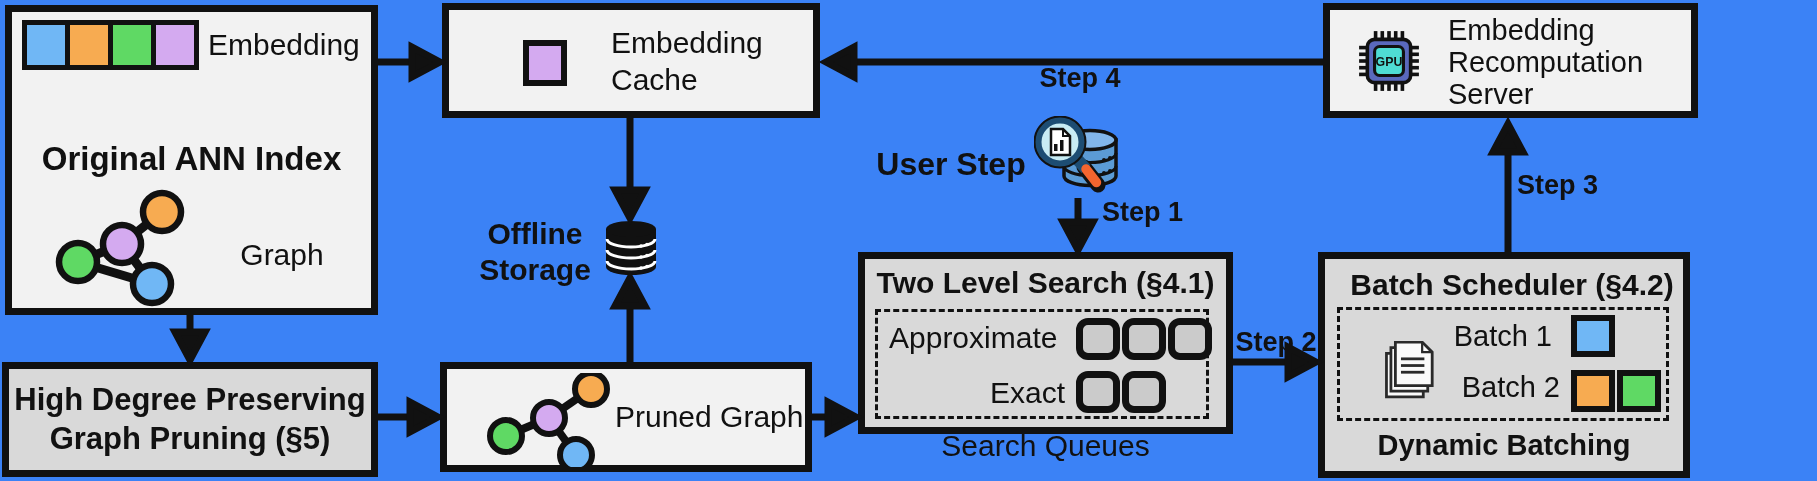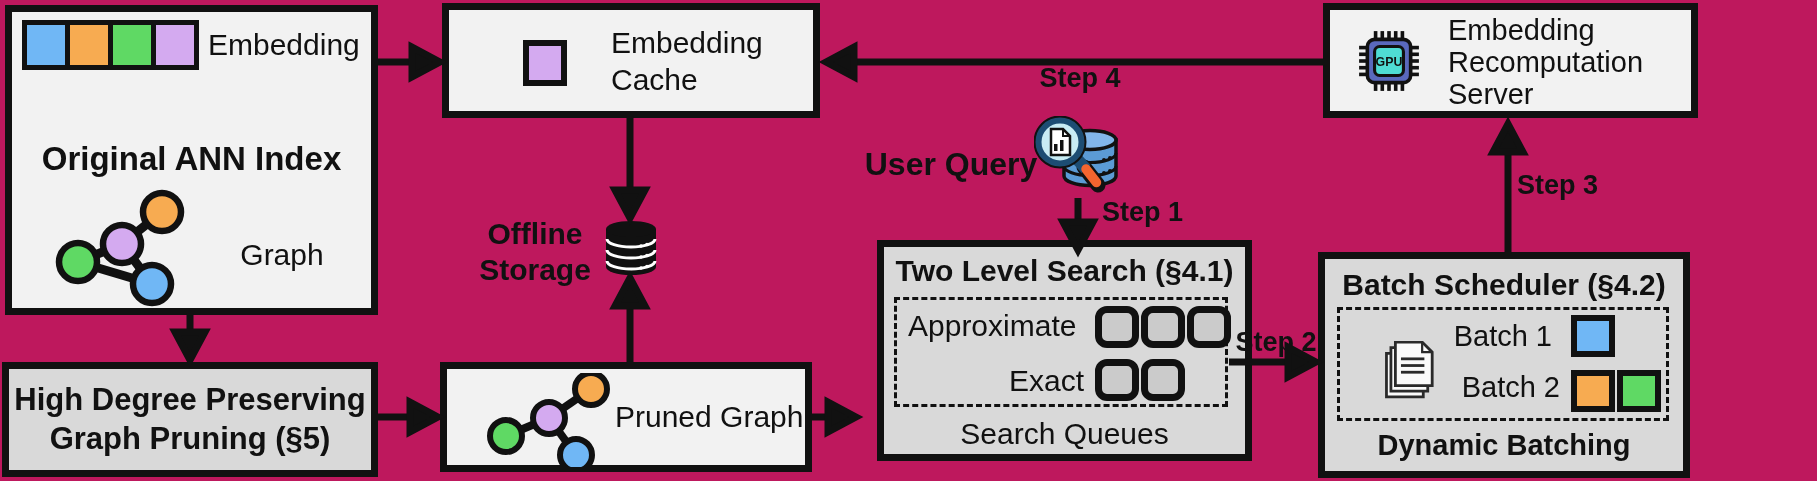--- a/index.html
+++ b/index.html
@@ -1,31 +1,31 @@
 <!DOCTYPE html>
 <html style="--ink: #111111; --box-light: #f2f2f2; --box-dark: #d9d9d9; --queue-fill: #cbcbcb; --node-blue: #70b7f5; --node-orange: #f7ab51; --node-green: #5fd964; --node-purple: #d4aaf0; --gpu-outer: #5a69bd; --gpu-inner: #4fdcd4; --db-blue: #5b9bd5; --db-blue-top: #82b6ea; --lens-fill: #c8ecf4; --lens-rim: #1d4d73; --handle-orange: #f4652f;"><head>
 <meta charset="utf-8">
 <style>
   html,body{margin:0;padding:0;background:#fff;}
   #canvas{
-    position:relative;width:1817px;height:481px;background:#be185d;
+    position:relative;width:1817px;height:481px;background:#3b82f6;
     font-family:"Liberation Sans",sans-serif;color:#111;overflow:hidden;
   }
   .box{position:absolute;border:7px solid var(--ink);box-sizing:border-box;}
   .light{background:var(--box-light);}
   .dark{background:var(--box-dark);}
   .lbl{position:absolute;white-space:nowrap;}
 
   
   #box-ann{left:5px;top:5px;width:373px;height:310px;}
   #box-hd{left:2px;top:362px;width:376px;height:115px;display:flex;flex-direction:column;
           justify-content:center;text-align:center;font-weight:bold;font-size:31px;line-height:1.25;}
   #box-cache{left:442px;top:3px;width:378px;height:115px;}
   #box-pruned{left:440px;top:362px;width:372px;height:110px;}
-  #box-tls{left:858px;top:240px;width:375px;height:221px;margin-left:19px;}
+  #box-tls{left:858px;top:252px;width:375px;height:182px;}
   #box-batch{left:1318px;top:252px;width:372px;height:226px;}
   #box-server{left:1323px;top:3px;width:375px;height:115px;}
 
   
   .emb-strip{position:absolute;left:10px;top:8px;display:inline-flex;gap:5px;background:var(--ink);padding:5px;}
   .emb-cell{width:38px;height:40px;}
   #emb-label{left:196px;top:14px;font-size:30px;line-height:38px;}
   #ann-title{left:0;top:128px;width:100%;text-align:center;font-size:33px;font-weight:bold;}
   #ann-graph{position:absolute;left:30px;top:170px;}
   #graph-label{left:200px;top:226px;width:140px;text-align:center;font-size:30px;}
@@ -50,21 +50,21 @@
   #tls-approx{left:24px;top:62px;font-size:30px;}
   #tls-exact{left:20px;top:117px;width:180px;text-align:right;font-size:30px;}
   .queue-row{position:absolute;display:flex;gap:2px;}
   #queue-row-approx{left:211px;top:59px;}
   #queue-row-exact{left:211px;top:112px;}
   .queue-sq{width:44px;height:42px;box-sizing:border-box;border:7px solid var(--ink);
             border-radius:12px;background:var(--queue-fill);}
   #tls-caption{left:0;top:170px;width:100%;text-align:center;font-size:30px;}
 
   
-  #batch-title{left:0;top:9px;width:100%;text-align:center;font-size:30px;font-weight:bold;}
+  #batch-title{left:8px;top:9px;width:100%;text-align:center;font-size:30px;font-weight:bold;}
   #batch-dashed{left:12px;top:48px;width:332px;height:114px;}
   #docs-icon{position:absolute;left:60px;top:82px;}
   #batch1-label{left:117px;top:61px;width:110px;text-align:right;font-size:29px;}
   #batch2-label{left:125px;top:112px;width:110px;text-align:right;font-size:29px;}
   .batch-sq{width:44px;height:42px;box-sizing:border-box;border:6px solid var(--ink);}
   #batch1-squares{position:absolute;left:246px;top:56px;display:flex;gap:2px;}
   #batch2-squares{position:absolute;left:246px;top:111px;display:flex;gap:2px;}
   #batch-caption{left:0;top:170px;width:100%;text-align:center;font-size:29px;font-weight:bold;}
 
   
@@ -159,21 +159,21 @@
       <g stroke="var(--ink)" stroke-width="6">
         <circle cx="118" cy="16" r="16" fill="var(--node-orange)"></circle>
         <circle cx="76" cy="45" r="16" fill="var(--node-purple)"></circle>
         <circle cx="33" cy="63" r="16" fill="var(--node-green)"></circle>
         <circle cx="103" cy="82" r="16" fill="var(--node-blue)"></circle>
       </g>
     </svg>
     <div class="lbl" id="pruned-label">Pruned Graph</div>
   </div>
 
-  <div class="lbl" id="user-query-label">User Query</div>
+  <div class="lbl" id="user-query-label">User Step</div>
   <svg id="user-query-icon" width="86" height="82" viewBox="0 0 86 82">
     <g>
       <path d="M30 24 v36 a26 9.5 0 0 0 52 0 V24 Z" fill="var(--db-blue)" stroke="var(--ink)" stroke-width="3.5"></path>
       <ellipse cx="56" cy="24" rx="26" ry="9.5" fill="var(--db-blue-top)" stroke="var(--ink)" stroke-width="3.5"></ellipse>
       <path d="M30 37 a26 9.5 0 0 0 52 0" fill="none" stroke="var(--ink)" stroke-width="3"></path>
       <path d="M30 50 a26 9.5 0 0 0 52 0" fill="none" stroke="var(--ink)" stroke-width="3"></path>
       <g fill="var(--ink)">
         <circle cx="70" cy="44" r="2"></circle>
           <circle cx="76" cy="42" r="2"></circle>
         <circle cx="70" cy="57" r="2"></circle>

